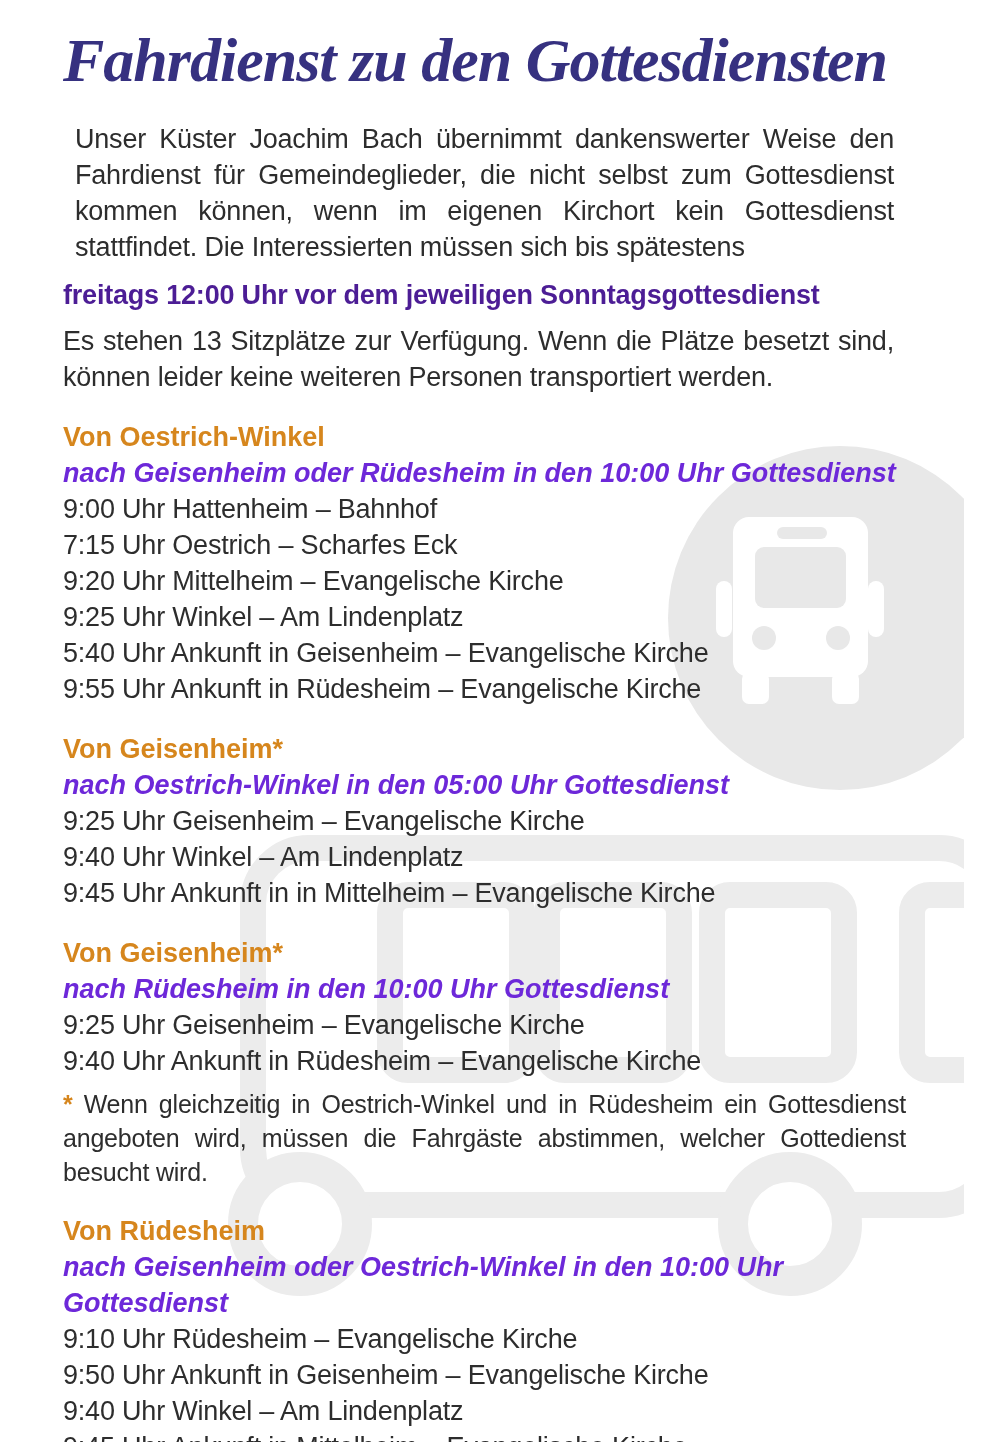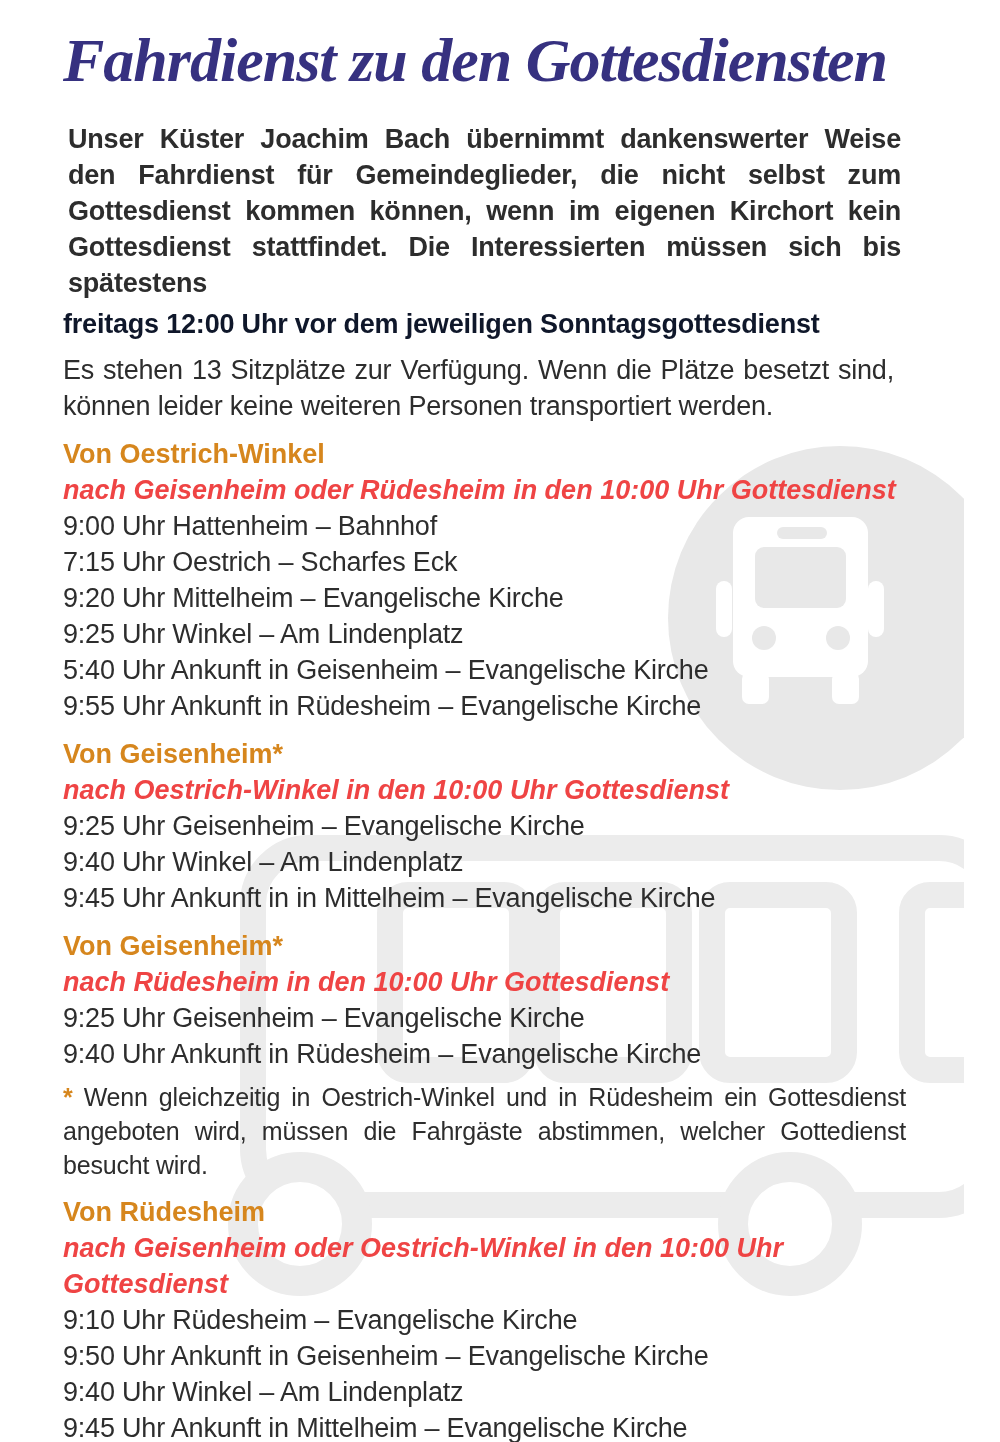--- a/index.html
+++ b/index.html
@@ -38,52 +38,51 @@
     letter-spacing: -1px;
     color: #363180;
     white-space: nowrap;
   }
   .bodytext {
     font-size: 27px;
     line-height: 36px;
     letter-spacing: -0.2px;
   }
   p.intro {
-    margin: 5px;
+    margin: 12px;
     text-align: justify;
-    font-weight: bold;
   }
   .deadline {
     font-weight: bold;
-    color: #0f172a;
+    color: #4c1d95;
   }
   .contact {
     margin: 0;
   }
   p.capacity {
     margin: 10px 12px 0 0;
     text-align: justify;
   }
   .route-section {
-    margin-top: 12px;
+    margin-top: 24px;
   }
   .route-from {
     margin: 0;
     font-size: 27px;
     line-height: 36px;
     font-weight: bold;
     color: #d6861d;
   }
   .route-to {
     margin: 0;
     font-size: 27px;
     line-height: 36px;
     font-weight: bold;
     font-style: italic;
-    color: #ef4444;
+    color: #6d28d9;
   }
   .route-stop {
     font-size: 27px;
     line-height: 36px;
     letter-spacing: -0.2px;
   }
   p.footnote {
     margin: 8px 0 0 0;
     font-size: 25px;
     line-height: 34px;
@@ -147,21 +146,21 @@
           <h3 class="route-to">nach Geisenheim oder Rüdesheim in den 10:00 Uhr Gottesdienst</h3>
           <div class="route-stop">9:00 Uhr Hattenheim – Bahnhof</div>
           <div class="route-stop">7:15 Uhr Oestrich – Scharfes Eck</div>
           <div class="route-stop">9:20 Uhr Mittelheim – Evangelische Kirche</div>
           <div class="route-stop">9:25 Uhr Winkel – Am Lindenplatz</div>
           <div class="route-stop">5:40 Uhr Ankunft in Geisenheim – Evangelische Kirche</div>
           <div class="route-stop">9:55 Uhr Ankunft in Rüdesheim – Evangelische Kirche</div>
         </section>
         <section class="route-section">
           <h2 class="route-from">Von Geisenheim*</h2>
-          <h3 class="route-to">nach Oestrich-Winkel in den 10:00 Uhr Gottesdienst</h3>
+          <h3 class="route-to">nach Oestrich-Winkel in den 05:00 Uhr Gottesdienst</h3>
           <div class="route-stop">9:25 Uhr Geisenheim – Evangelische Kirche</div>
           <div class="route-stop">9:40 Uhr Winkel – Am Lindenplatz</div>
           <div class="route-stop">9:45 Uhr Ankunft in in Mittelheim – Evangelische Kirche</div>
         </section>
         <section class="route-section">
           <h2 class="route-from">Von Geisenheim*</h2>
           <h3 class="route-to">nach Rüdesheim in den 10:00 Uhr Gottesdienst</h3>
           <div class="route-stop">9:25 Uhr Geisenheim – Evangelische Kirche</div>
           <div class="route-stop">9:40 Uhr Ankunft in Rüdesheim – Evangelische Kirche</div>
         </section>

